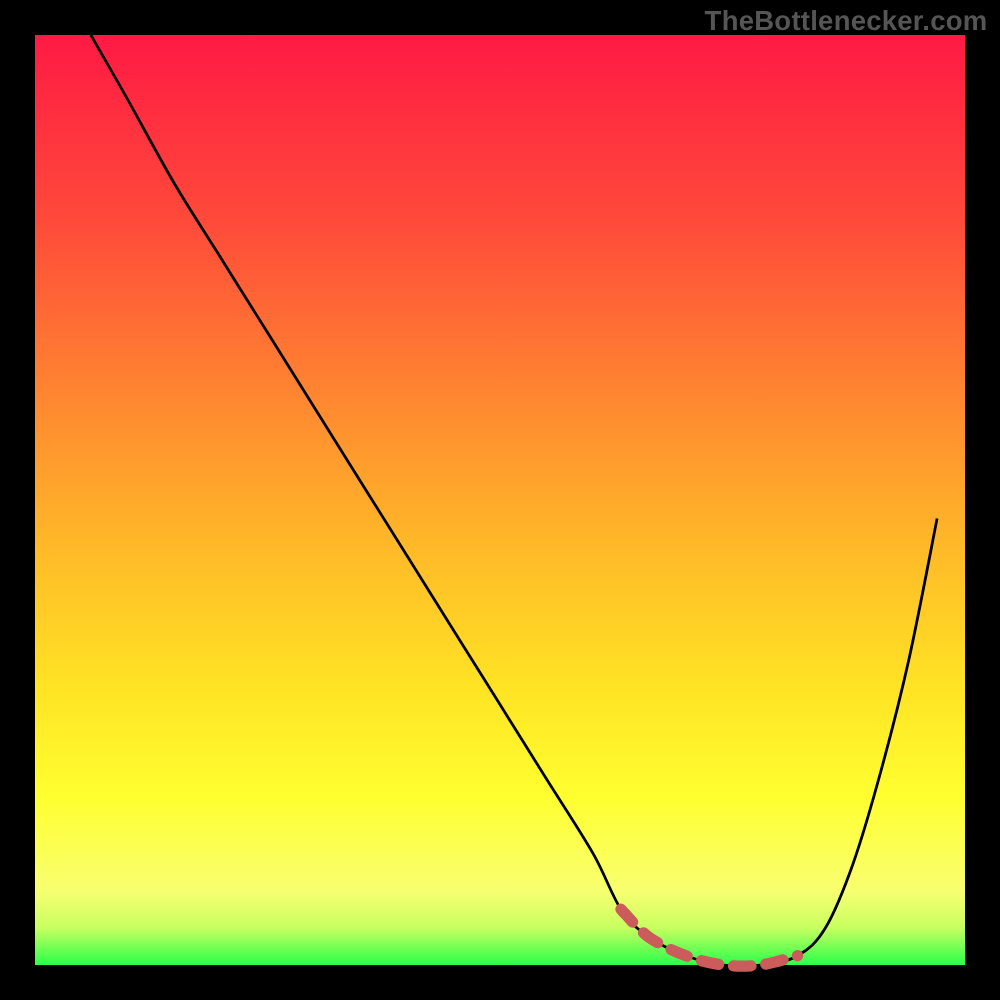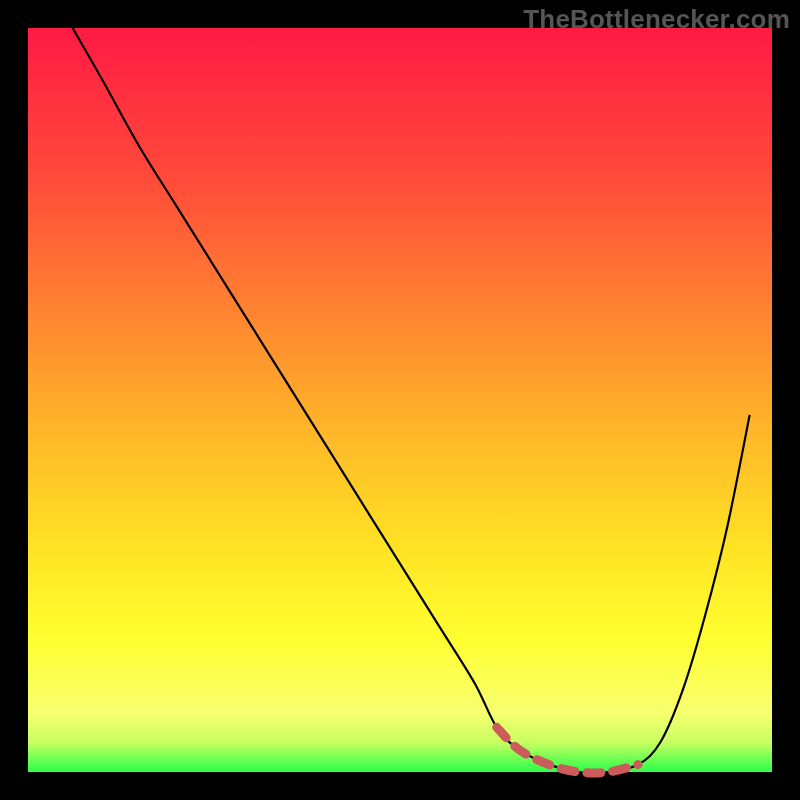--- a/index.html
+++ b/index.html
@@ -14,21 +14,21 @@
   .chart-container {
     position: relative;
     width: 800px;
     height: 800px;
   }
   .watermark {
     position: absolute;
     top: 4px;
     right: 10px;
     color: #555;
-    font-size: 26px;
+    font-size: 22px;
     font-weight: bold;
     z-index: 10;
     letter-spacing: 0.2px;
   }
   svg {
     display: block;
   }
 </style>
 </head>
 <body>

